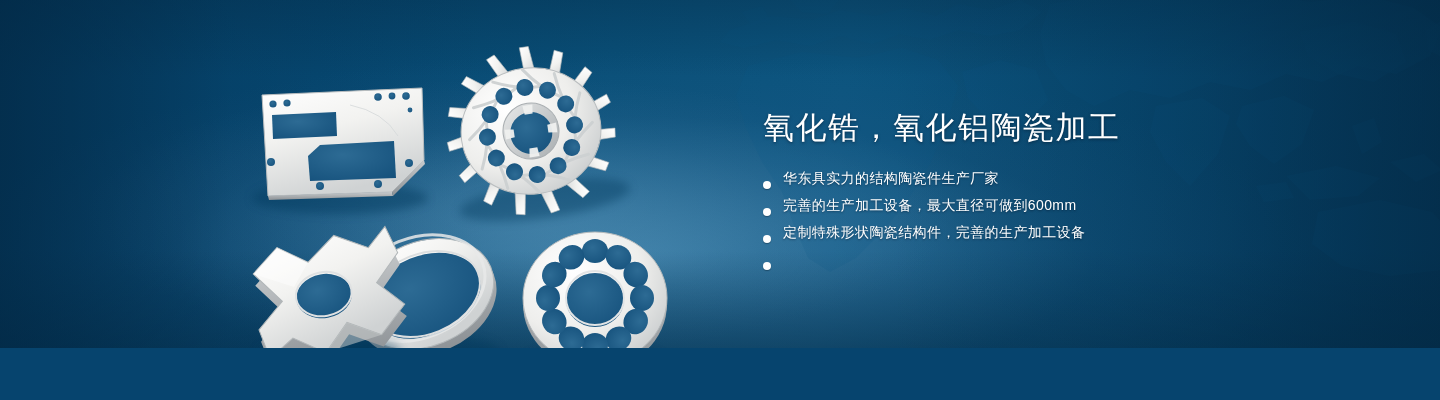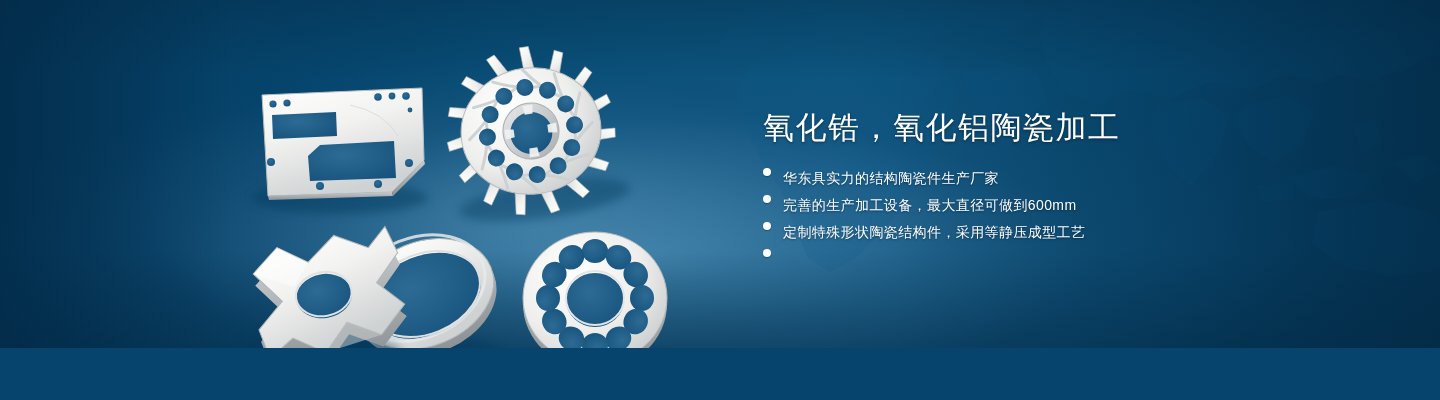--- a/index.html
+++ b/index.html
@@ -48,21 +48,21 @@
   
   .text-block { position:absolute; left:763px; top:108px; width:560px; }
   .headline {
     font-size:31px; line-height:40px; color:#ffffff;
     letter-spacing:1.5px; font-weight:400;
     text-shadow:0 1px 3px rgba(0,18,36,0.55);
     white-space:nowrap;
   }
   .bullets { margin-top:20px; }
   .bullet {
-    display:flex; align-items:flex-start;
+    display:flex; align-items:flex-end;
     height:21px; margin-bottom:6px;
   }
   .dot {
     width:8px; height:8px; border-radius:50%;
     background:#ffffff; flex:0 0 8px; margin-right:12px;
     box-shadow:0 1px 1px rgba(0,16,32,0.35);
   }
   .btext {
     font-size:14px; line-height:21px; color:#ffffff;
     letter-spacing:0.4px; white-space:nowrap;
@@ -299,21 +299,21 @@
       <div class="bullet">
         <span class="dot"></span>
         <span class="btext">华东具实力的结构陶瓷件生产厂家</span>
       </div>
       <div class="bullet">
         <span class="dot"></span>
         <span class="btext">完善的生产加工设备，最大直径可做到600mm</span>
       </div>
       <div class="bullet">
         <span class="dot"></span>
-        <span class="btext">定制特殊形状陶瓷结构件，采用等静压成型工艺</span>
+        <span class="btext">定制特殊形状陶瓷结构件，完善的生产加工设备</span>
       </div>
       <div class="bullet">
         <span class="dot"></span>
       </div>
     </div>
   </div>
 
 </div>
 
 </body></html>

